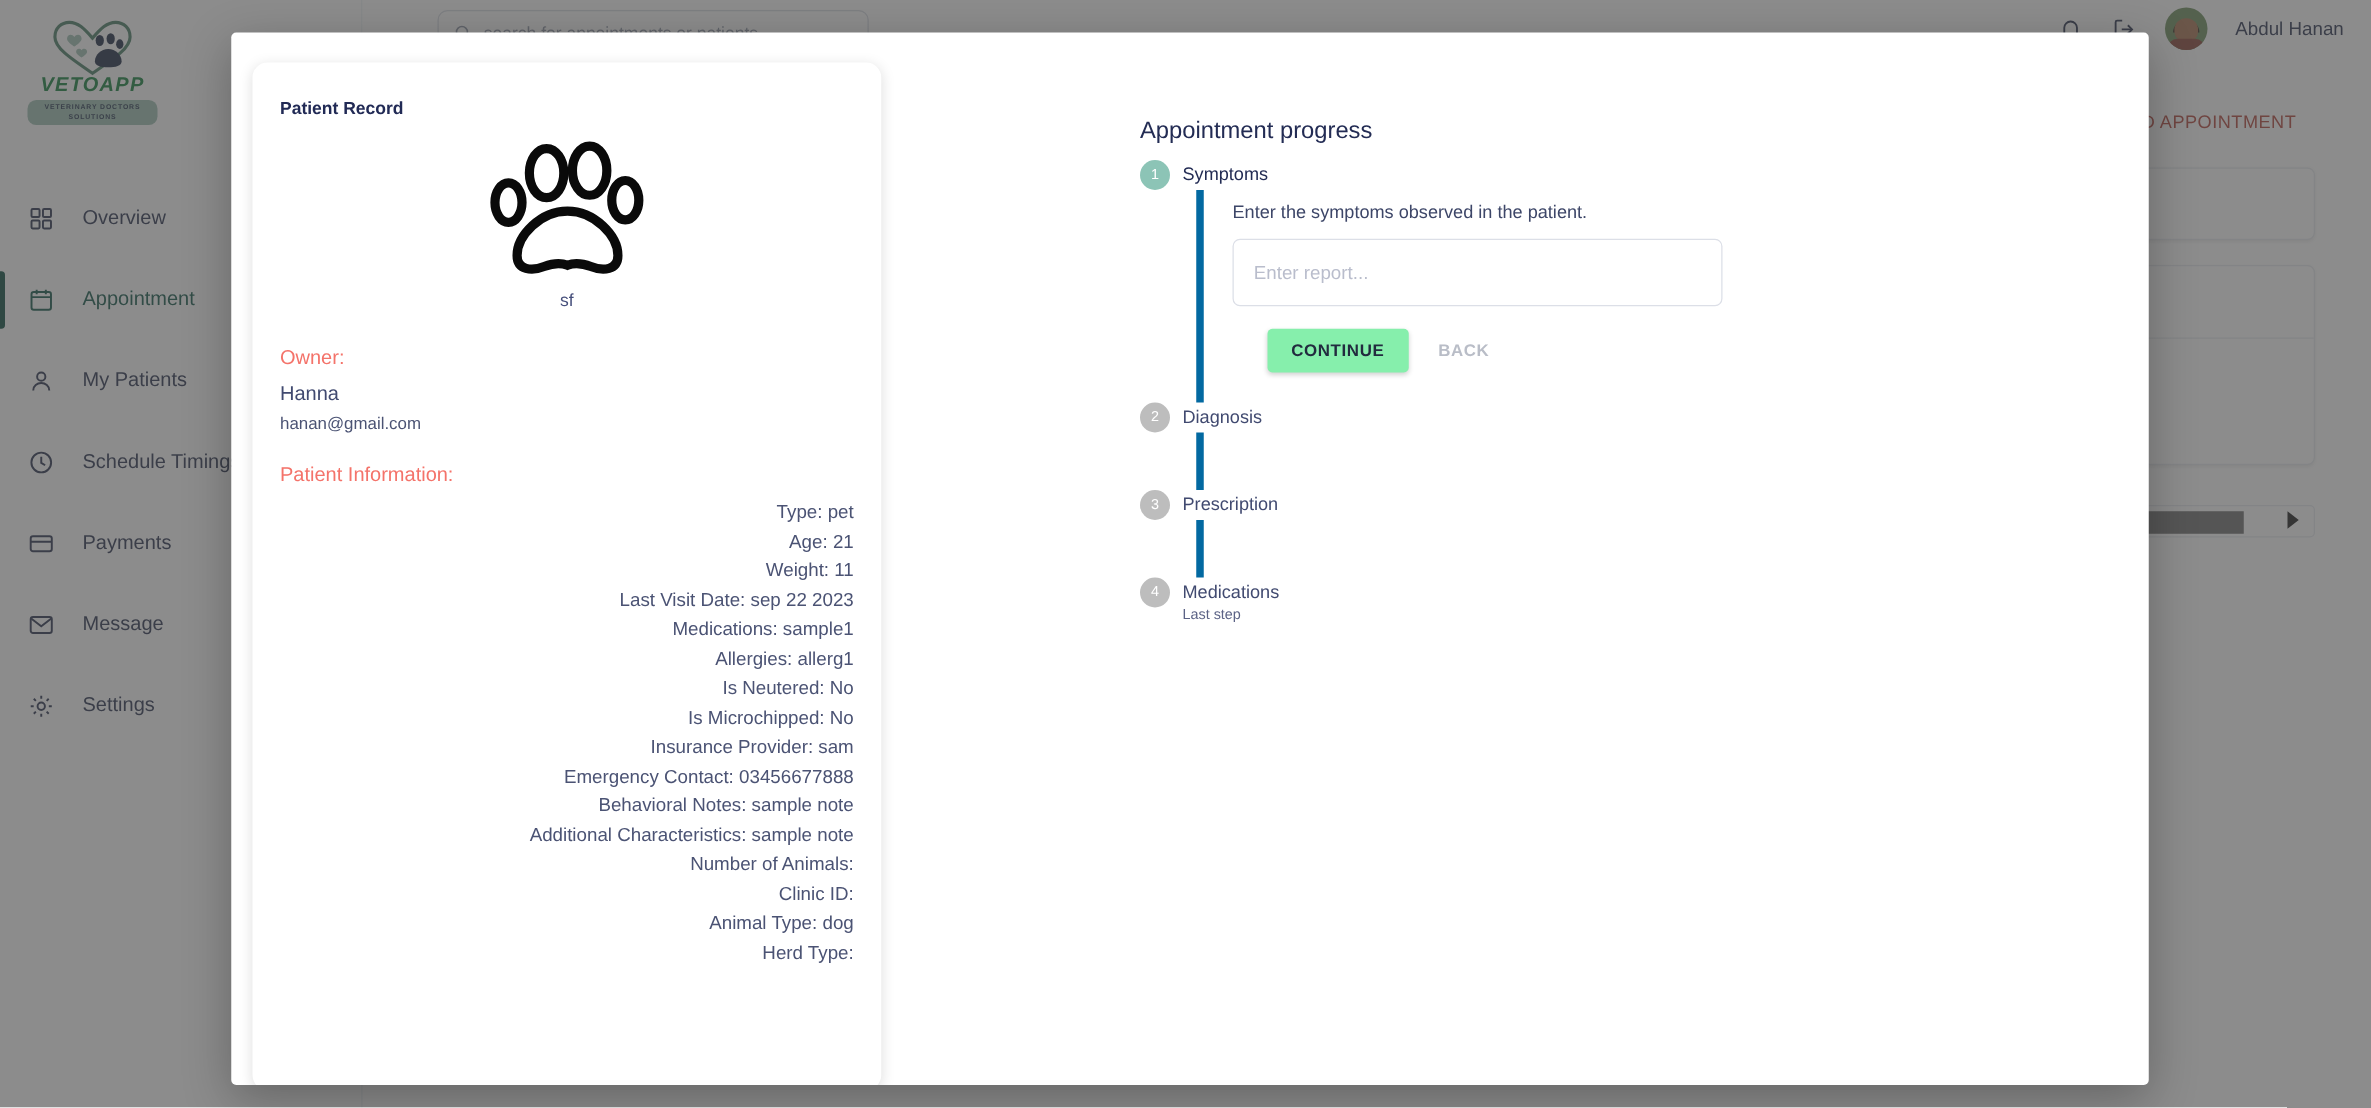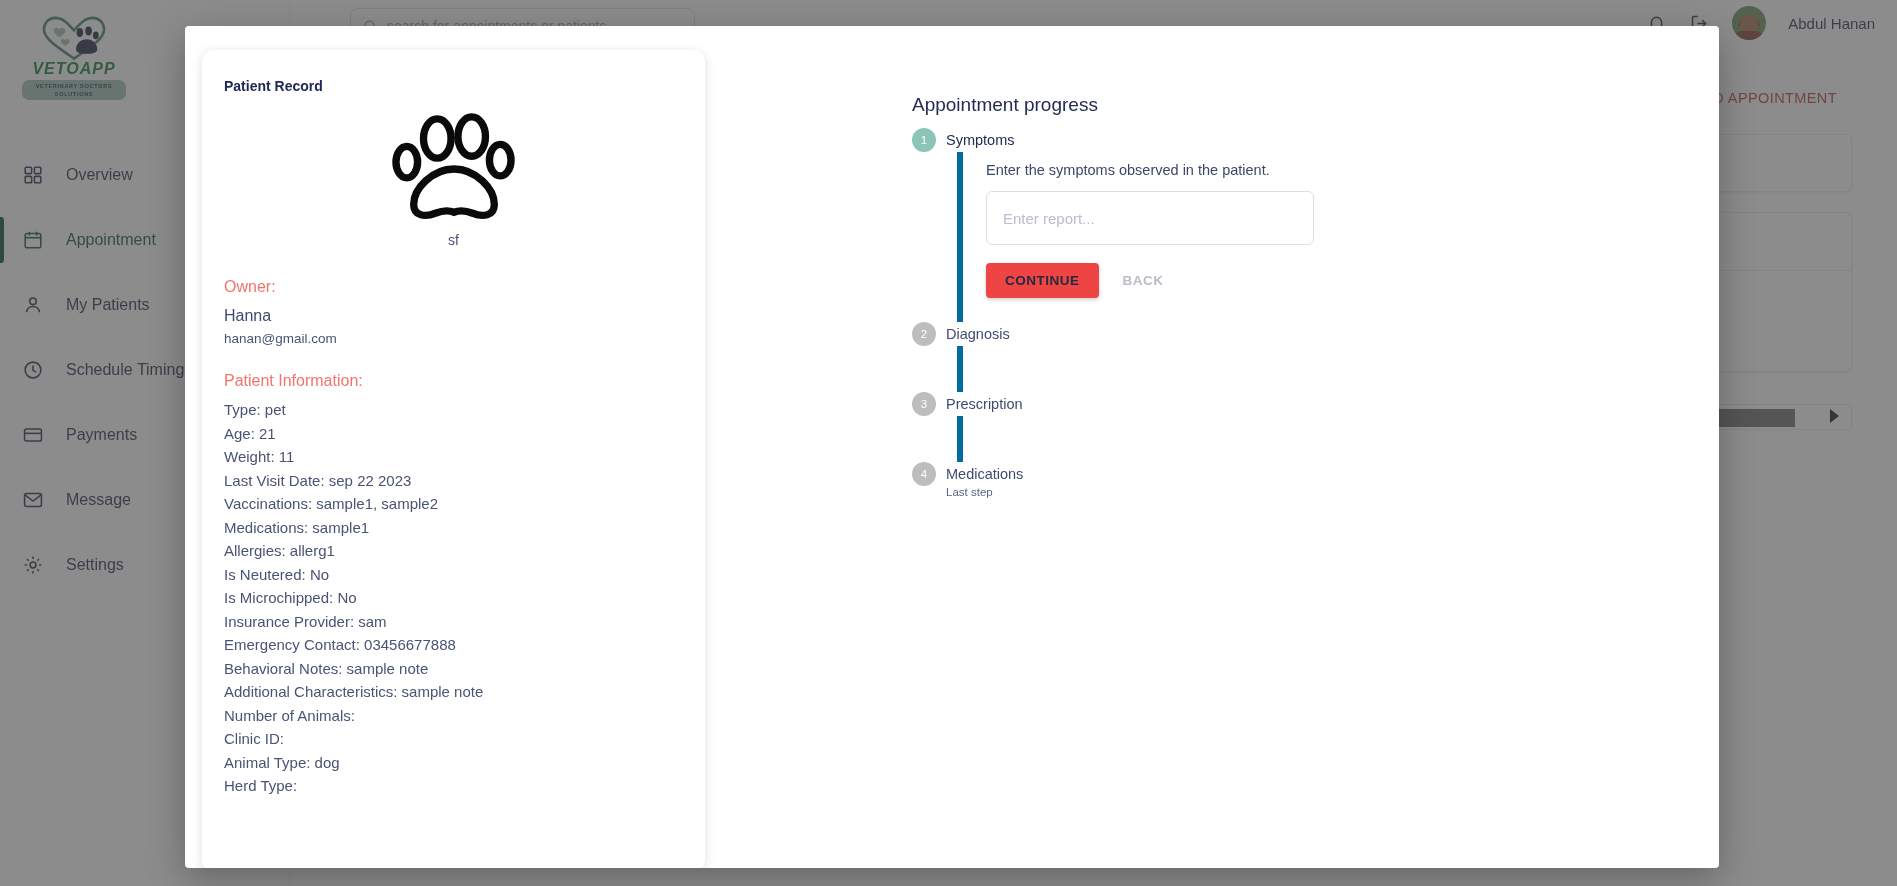--- a/index.html
+++ b/index.html
@@ -281,21 +281,21 @@
   }
   .rec-line {
     font-size: 15px;
     color: #4b5374;
     line-height: 23.5px;
     white-space: nowrap;
   }
   .owner-name { font-size: 16px; color: #414a70; line-height: 24px; }
   .owner-email { font-size: 13.5px; color: #4b5374; line-height: 21px; }
   #info-head { margin-top: 23px; }
-  #info-list { margin-top: 0; }
+  #info-list { margin-top: 0; text-align: right; }
 
   
   .progress-pane {
     position: absolute;
     left: 700px; top: 0;
     right: 0; bottom: 0;
     padding: 68px 0 0 27px;
   }
   .progress-title {
     font-size: 19px;
@@ -334,44 +334,45 @@
     padding: 10px 0 24px 23px;
     min-height: 20px;
   }
   .step-body.plain { padding-top: 0; padding-bottom: 16px; height: 46px; }
   .step-desc {
     font-size: 14.5px;
     color: #3d4668;
     margin-bottom: 13px;
   }
   .report-input {
-    width: 328px; height: 54px;
+    width: 392px; height: 54px;
     border: 1px solid #dcdfe7;
     border-radius: 6px;
     padding: 0 16px;
     font-size: 15px;
     font-family: inherit;
     color: #3d4668;
     background: #fff;
     outline: none;
   }
   .report-input::placeholder { color: #b9bdcc; }
   .step-actions { margin-top: 18px; display: flex; align-items: center; gap: 8px; }
   .btn-continue {
-    background: #ef4444;
+    background: #86efac;
     color: #222b3f;
     border: none;
     border-radius: 4px;
     padding: 10px 19px;
     font-size: 13.5px;
     font-weight: 600;
     letter-spacing: .5px;
     font-family: inherit;
     cursor: pointer;
     box-shadow: 0 2px 4px rgba(0,0,0,.18);
+    margin-left: 28px;
   }
   .btn-back {
     background: transparent;
     color: #b9bdc7;
     border: none;
     padding: 10px 16px;
     font-size: 13.5px;
     font-weight: 600;
     letter-spacing: .5px;
     font-family: inherit;
@@ -538,21 +539,20 @@
       <div class="sec-head">Owner:</div>
       <div class="owner-name">Hanna</div>
       <div class="owner-email">hanan@gmail.com</div>
 
       <div class="sec-head" id="info-head">Patient Information:</div>
       <div id="info-list">
           <div class="rec-line">Type: pet</div>
           <div class="rec-line">Age: 21</div>
           <div class="rec-line">Weight: 11</div>
           <div class="rec-line">Last Visit Date: sep 22 2023</div>
-          <div class="rec-line">Vaccinations: sample1, sample2</div>
           <div class="rec-line">Medications: sample1</div>
           <div class="rec-line">Allergies: allerg1</div>
           <div class="rec-line">Is Neutered: No</div>
           <div class="rec-line">Is Microchipped: No</div>
           <div class="rec-line">Insurance Provider: sam</div>
           <div class="rec-line">Emergency Contact: 03456677888</div>
           <div class="rec-line">Behavioral Notes: sample note</div>
           <div class="rec-line">Additional Characteristics: sample note</div>
           <div class="rec-line">Number of Animals:</div>
           <div class="rec-line">Clinic ID:</div>

